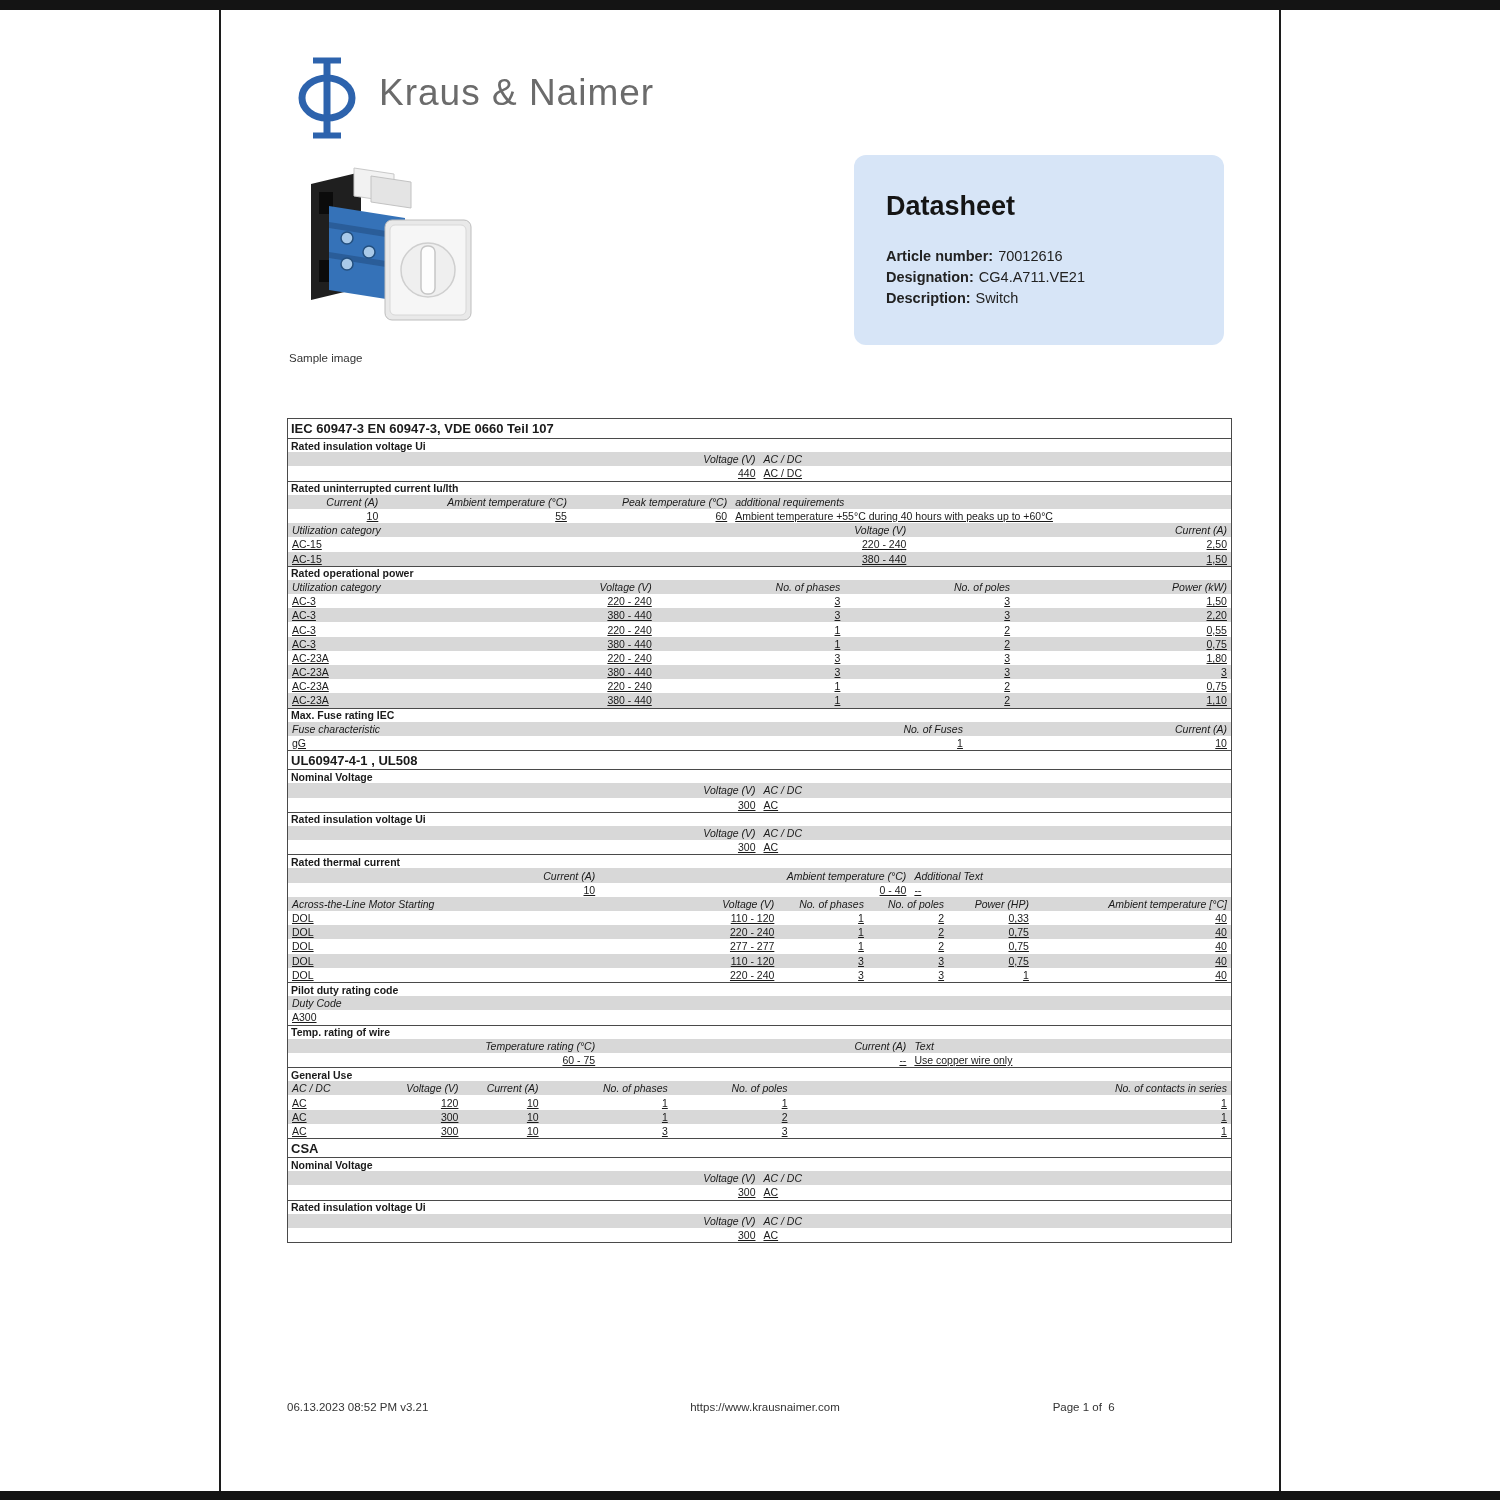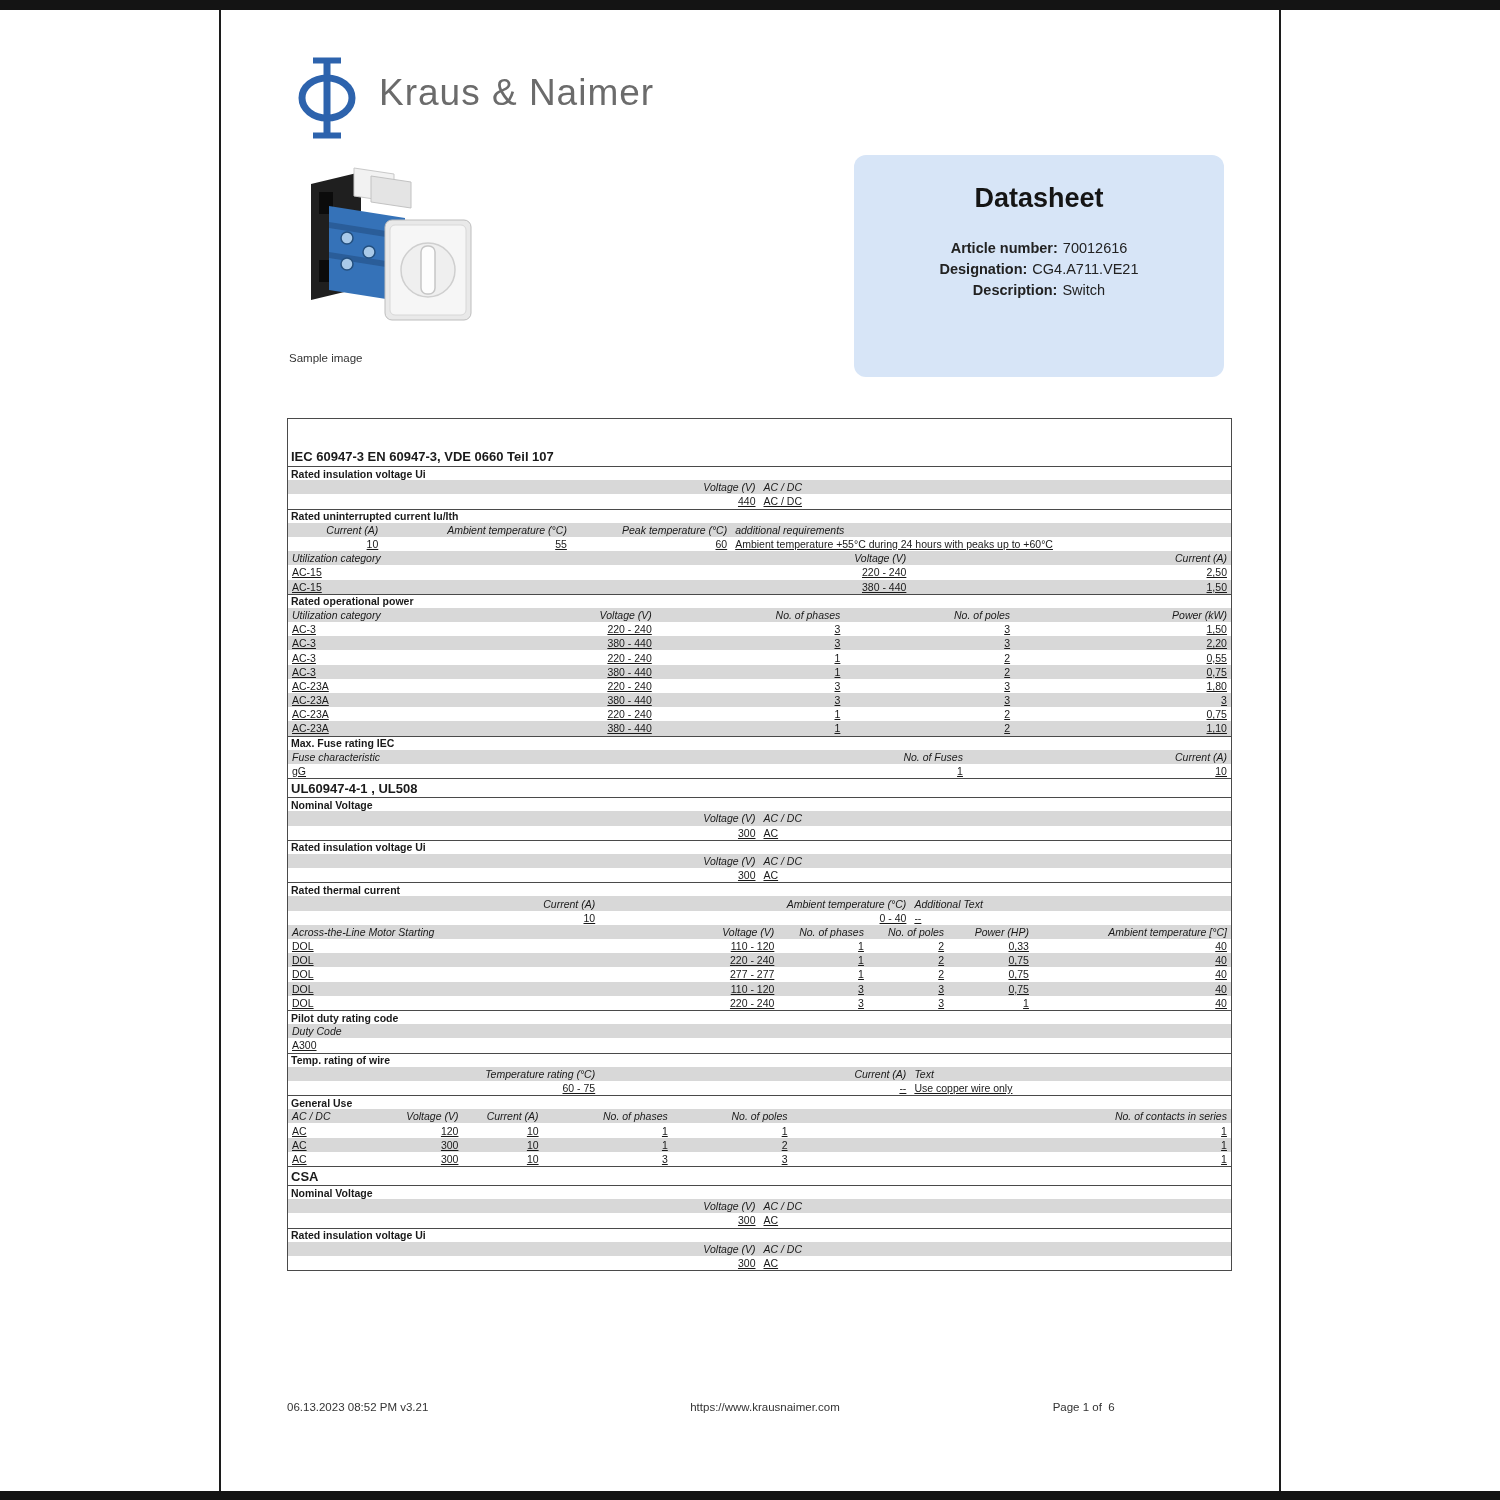--- a/index.html
+++ b/index.html
@@ -13,31 +13,31 @@
 
   
   .logo { position:absolute; left:74px; top:45px; }
   .brand { position:absolute; left:158px; top:62px; font-size:37px; color:var(--brand-text,#6b6b6b); letter-spacing:1px; }
 
   
   .product { position:absolute; left:78px; top:150px; }
   .caption { position:absolute; left:68px; top:342px; font-size:11.5px; color:#333; }
 
   
-  .infobox { position:absolute; left:633px; top:145px; width:370px; height:222px;
-             background:var(--infobox-bg,#d7e5f7); border-radius:12px; padding:28px 32px;text-align:center; }
+  .infobox { position:absolute; left:633px; top:145px; width:370px; height:190px;
+             background:var(--infobox-bg,#d7e5f7); border-radius:12px; padding:36px 32px; }
   .infobox-title { font-size:27px; font-weight:bold; color:#151515; margin-bottom:24px; }
   .ds-field { font-size:14.5px; color:#222; line-height:21px; }
   .ds-label { font-weight:bold; margin-right:5px; }
 
   
   .spec-table { position:absolute; left:66px; top:408px; width:945px; border:1px solid #4a4a4a; background:#fff; }
   .trow { display:flex; align-items:center; font-size:10.5px; color:#1a1a1a; width:100%; }
   .r-title { height:19px; font-weight:bold; font-size:13px; border-top:1px solid #4a4a4a; }
-  .r-title:first-child { border-top:none;margin-top:28px; }
+  .r-title:first-child { border-top:none; }
   .r-sub { height:14.2px; font-weight:bold; border-top:1px solid #4a4a4a; }
   .r-head { height:14.2px; font-style:italic; background:var(--shade,#d8d8d8); }
   .r-data { height:14.2px;text-decoration:underline; }
   .s-g { background:var(--shade,#d8d8d8); }
   .tcell { padding:0 4px; white-space:nowrap; overflow:hidden; }
   .a-r { text-align:right; }
   .a-l { text-align:left; }
   .r-title .tcell, .r-sub .tcell { padding-left:3px; }
 
   
@@ -125,21 +125,21 @@
       <div class="trow r-head">
         <div class="tcell a-r" style="width: 10%;">Current (A)</div>
         <div class="tcell a-r" style="width: 20%;">Ambient temperature (°C)</div>
         <div class="tcell a-r" style="width: 17%;">Peak temperature (°C)</div>
         <div class="tcell a-l" style="width: 53%;">additional requirements</div>
       </div>
       <div class="trow r-data">
         <div class="tcell a-r" style="width: 10%;">10</div>
         <div class="tcell a-r" style="width: 20%;">55</div>
         <div class="tcell a-r" style="width: 17%;">60</div>
-        <div class="tcell a-l" style="width: 53%;">Ambient temperature +55°C during 24 hours with peaks up to +60°C</div>
+        <div class="tcell a-l" style="width: 53%;">Ambient temperature +55°C during 40 hours with peaks up to +60°C</div>
       </div>
       <div class="trow r-head">
         <div class="tcell a-l" style="width: 36%;">Utilization category</div>
         <div class="tcell a-r" style="width: 30%;">Voltage (V)</div>
         <div class="tcell a-r" style="width: 34%;">Current (A)</div>
       </div>
       <div class="trow r-data">
         <div class="tcell a-l" style="width: 36%;">AC-15</div>
         <div class="tcell a-r" style="width: 30%;">220 - 240</div>
         <div class="tcell a-r" style="width: 34%;">2,50</div>

